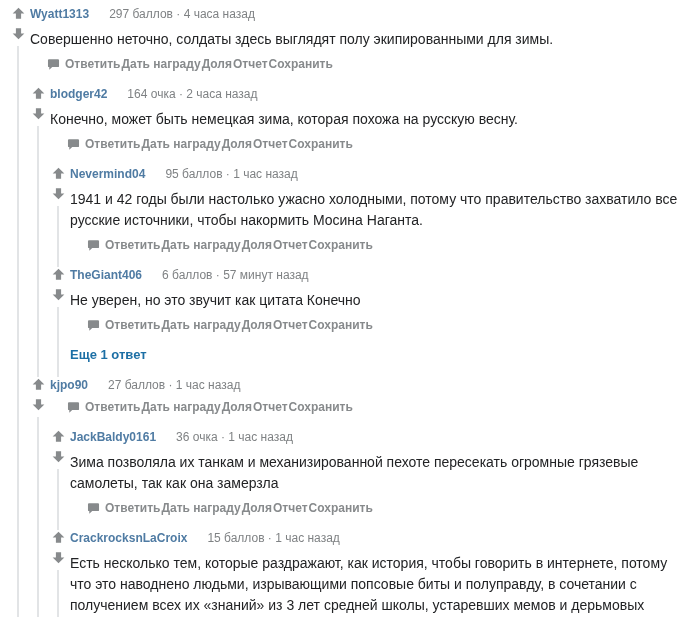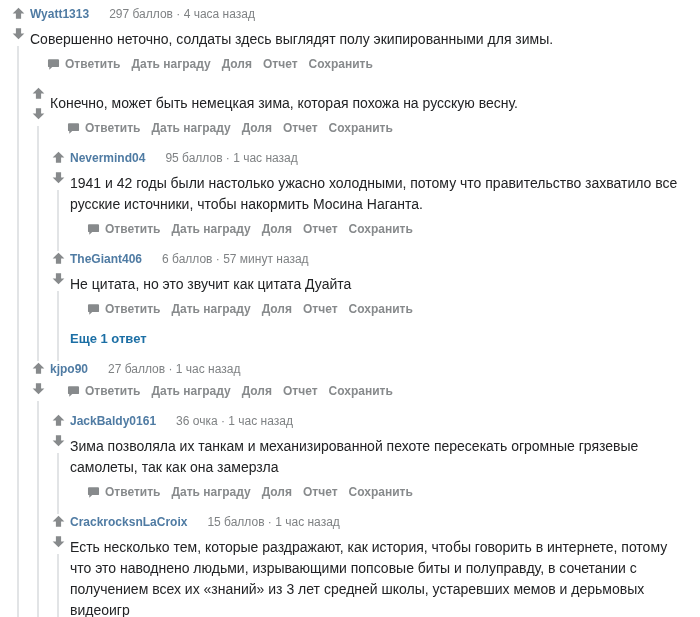--- a/index.html
+++ b/index.html
@@ -11,21 +11,21 @@
   .votes { width: 20px; flex: 0 0 20px; display: flex; flex-direction: column; align-items: center; padding-top: 1px; }
   .vote-btn { width: 13px; height: 13px; line-height: 0; cursor: pointer; }
   .vote-btn.down { margin-top: 7px; }
   .threadline { flex: 1 1 auto; width: 2px; background: #e2e4e6; margin-top: 6px; min-height: 4px; cursor: pointer; }
 
   .main { flex: 1 1 auto; min-width: 0; padding-left: 2px; }
   .c-header { font-size: 12px; line-height: 16px; white-space: nowrap; }
   .c-user { color: #4f7ba3; font-weight: 600; text-decoration: none; cursor: pointer; }
   .c-meta { color: #7f8284; margin-left: 20px; }
   .c-body { font-size: 14px; line-height: 21px; color: #222325; margin-top: 7px; padding-right: 6px; }
-  .c-actions { display: flex; align-items: center; margin-top: 6px; padding-left: 17px; column-gap: 11px;
+  .c-actions { display: flex; align-items: center; margin-top: 6px; padding-left: 17px; column-gap: 1px;
                font-size: 12px; font-weight: bold; color: #878a8c; height: 16px; }
   .act { cursor: pointer; white-space: nowrap; display: inline-flex; align-items: center; }
   .act .icn { margin-right: 5px; line-height: 0; display: inline-block; }
   .more-replies { display: inline-block; margin-top: 14px; font-size: 13px; font-weight: bold; color: #1c6fa5; cursor: pointer; }
   .children { margin-left: -2px; }
   .children .comment { margin-top: 0; }
   .spacer { height: 14px; }
 </style>
 </head>
 <body>
@@ -77,20 +77,23 @@
                 </svg>
 </span>
             <span class="vote-btn down">
   <svg width="13" height="13" viewBox="0 0 20 20">
                   <path d="M10 19 L1 10 H6 V2 H14 V10 H19 Z" fill="#878a8c"></path>
                 </svg>
 </span>
             <div class="threadline"></div>
           </div>
           <div class="main">
+            <div class="c-header">
+              <a class="c-user">blodger42</a><span class="c-meta">164 очка · 2 часа назад</span>
+            </div>
             <div class="c-body">Конечно, может быть немецкая зима, которая похожа на русскую весну.</div>
             <div class="c-actions">
               <span class="act">
                   <span class="icn">
   <svg width="13" height="13" viewBox="0 0 20 20">
                       <path d="M3 2 h14 a1.5 1.5 0 0 1 1.5 1.5 v9 a1.5 1.5 0 0 1 -1.5 1.5 H8 l-4.5 4 v-4 H3 a1.5 1.5 0 0 1 -1.5 -1.5 v-9 A1.5 1.5 0 0 1 3 2 Z" fill="#878a8c"></path>
                     </svg>
 </span>
                   <span>Ответить</span>
                 </span>
@@ -151,21 +154,21 @@
   <svg width="13" height="13" viewBox="0 0 20 20">
                         <path d="M10 19 L1 10 H6 V2 H14 V10 H19 Z" fill="#878a8c"></path>
                       </svg>
 </span>
                   <div class="threadline"></div>
                 </div>
                 <div class="main">
                   <div class="c-header">
                     <a class="c-user">TheGiant406</a><span class="c-meta">6 баллов · 57 минут назад</span>
                   </div>
-                  <div class="c-body">Не цитата, но это звучит как цитата Дуайта</div>
+                  <div class="c-body">Не уверен, но это звучит как цитата Конечно</div>
                   <div class="c-actions">
                     <span class="act">
                         <span class="icn">
   <svg width="13" height="13" viewBox="0 0 20 20">
                             <path d="M3 2 h14 a1.5 1.5 0 0 1 1.5 1.5 v9 a1.5 1.5 0 0 1 -1.5 1.5 H8 l-4.5 4 v-4 H3 a1.5 1.5 0 0 1 -1.5 -1.5 v-9 A1.5 1.5 0 0 1 3 2 Z" fill="#878a8c"></path>
                           </svg>
 </span>
                         <span>Ответить</span>
                       </span>
                     <span class="act">Дать награду</span>

